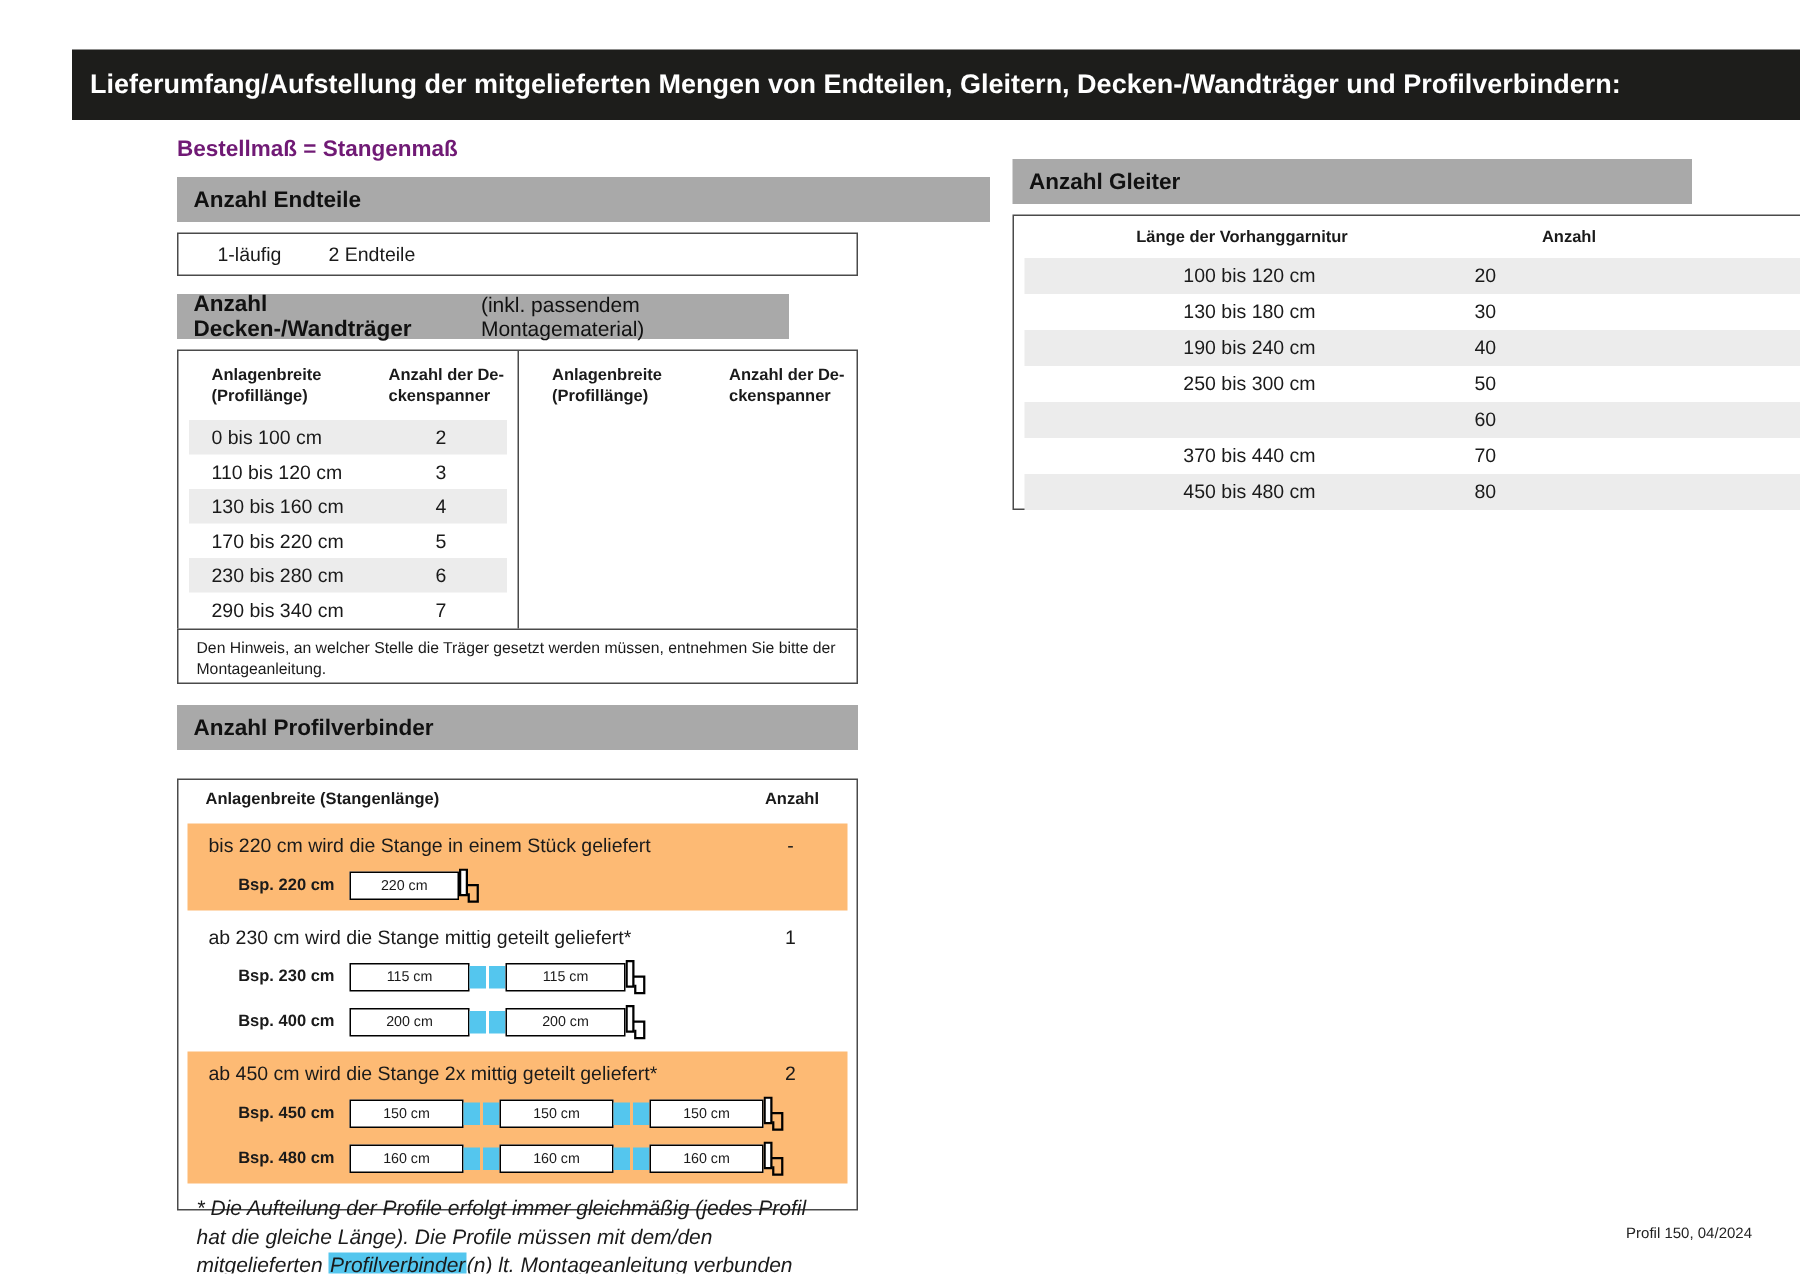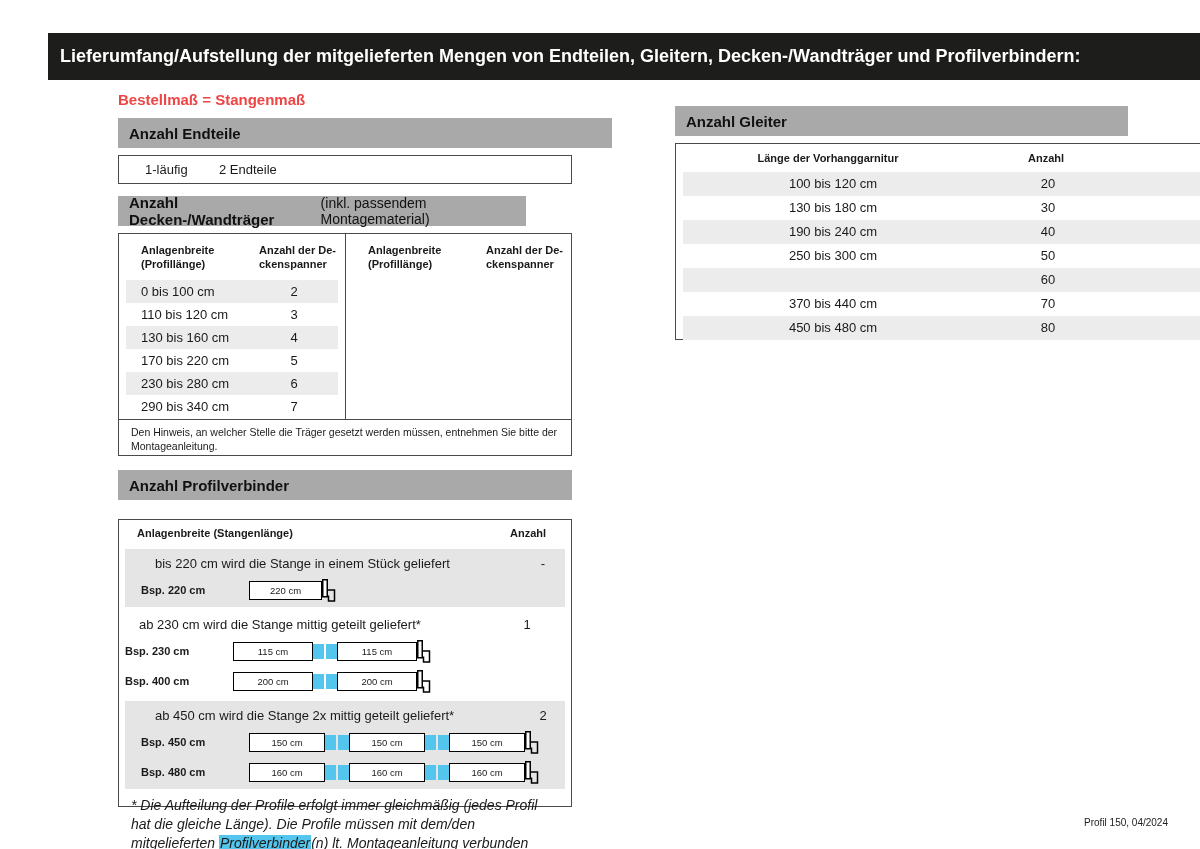--- a/index.html
+++ b/index.html
@@ -17,25 +17,25 @@
     padding-left:12px; font-size:18px; font-weight:bold; white-space:nowrap; overflow:hidden;
   }
 
   
   .section-hdr {
     background:#a9a9a9; height:30px; display:flex; align-items:center;
     padding-left:11px; font-size:15px; font-weight:bold; color:#111;
   }
   .section-hdr .hdr-rest { font-weight:normal; font-size:14px; margin-left:5px; }
   .boxed { border:1px solid #4a4a4a; background:#fff; }
-  .red-note { color:#ef4444; font-weight:bold; font-size:15px; }
+  .red-note { color:#701a75; font-weight:bold; font-size:15px; }
 
   
   .subtitle   { left:118px; top:91px;  }
-  .et-hdr     { left:118px; top:118px; width:494px; }
+  .et-hdr     { left:118px; top:118px; width:542px; }
   .et-row     { left:118px; top:155px; width:454px; height:29px; display:flex; align-items:center; font-size:13px; }
   .et-row .c1 { margin-left:26px; width:74px; }
   .dw-hdr     { left:118px; top:196px; width:408px; }
   .dw-table   { left:118px; top:233px; width:454px; height:212px; display:flex; }
   .dw-half    { width:227px; position:relative; padding-top:46px; }
   .dw-half + .dw-half { border-left:1px solid #4a4a4a; }
   .dw-colhdr  { position:absolute; top:10px; font-size:11px; font-weight:bold; line-height:1.25; }
   .dw-colhdr.c1 { left:22px; }
   .dw-colhdr.c2 { left:140px; }
   .t-rows .t-row {
@@ -49,35 +49,35 @@
 
   
   .gl-hdr   { left:675px; top:106px; width:453px; }
   .gl-table { left:675px; top:143px; width:534px; height:197px; }
   .gl-head  { position:relative; height:28px; font-size:11px; font-weight:bold; }
   .gl-head .h1 { position:absolute; left:0;  width:304px; text-align:center; top:8px; }
   .gl-head .h2 { position:absolute; left:340px; width:60px; text-align:center; top:8px; }
   .g-rows .g-row { height:24px; margin:0 7px; position:relative; font-size:13px; }
   .g-rows .g-row:nth-child(odd) { background:#ececec; }
   .g-range { position:absolute; left:0; width:300px; text-align:center; line-height:24px; }
-  .g-count { position:absolute; left:300px; width:130px; text-align:center; line-height:24px; }
+  .g-count { position:absolute; left:300px; width:130px; line-height:24px; }
 
   
   .pv-hdr   { left:118px; top:470px; width:454px; }
   .pv-table { left:118px; top:507px; width:454px; height:288px;margin-top:12px; }
   .pv-head  { position:relative; height:26px; }
   .pv-head .h1 { position:absolute; left:18px; top:7px; font-size:11px; font-weight:bold; }
   .pv-head .h2 { position:absolute; left:379px; width:60px; top:7px; text-align:center; font-size:11px; font-weight:bold; }
   .pv-sec   { margin:3px 6px; padding:2px 0; }
-  .pv-sec.shaded { background:#e5e5e5;padding-left:16px; }
+  .pv-sec.shaded { background:#fdba74; }
   .pv-text  { position:relative; height:24px; display:flex; align-items:center; font-size:13px; }
   .pv-text .txt { padding-left:14px; }
   .pv-text .cnt { position:absolute; left:372px; width:60px; text-align:center; }
   .ex-row   { height:30px; display:flex; align-items:center; }
-  .ex-label { width:98px; text-align:left; font-size:11px; font-weight:bold; }
+  .ex-label { width:98px; text-align:right; font-size:11px; font-weight:bold; }
   .rod      { display:flex; align-items:center; margin-left:10px; height:30px; }
   .seg {
     height:19px; background:#fff; border:1.5px solid #000;
     display:flex; align-items:center; justify-content:center; font-size:9.5px;
   }
   .seg.w1 { width:73px; } .seg.w2 { width:80px; } .seg.w3 { width:76px; }
   .connector { display:flex; gap:2px; }
   .connector .cs { width:11px; height:15px; background:#54c6ee; display:block; }
   .endcap { align-self:flex-start; margin-top:4px; }
   .pv-foot { padding:4px 12px 0 12px; font-size:14px; line-height:1.35;font-style:italic; }

